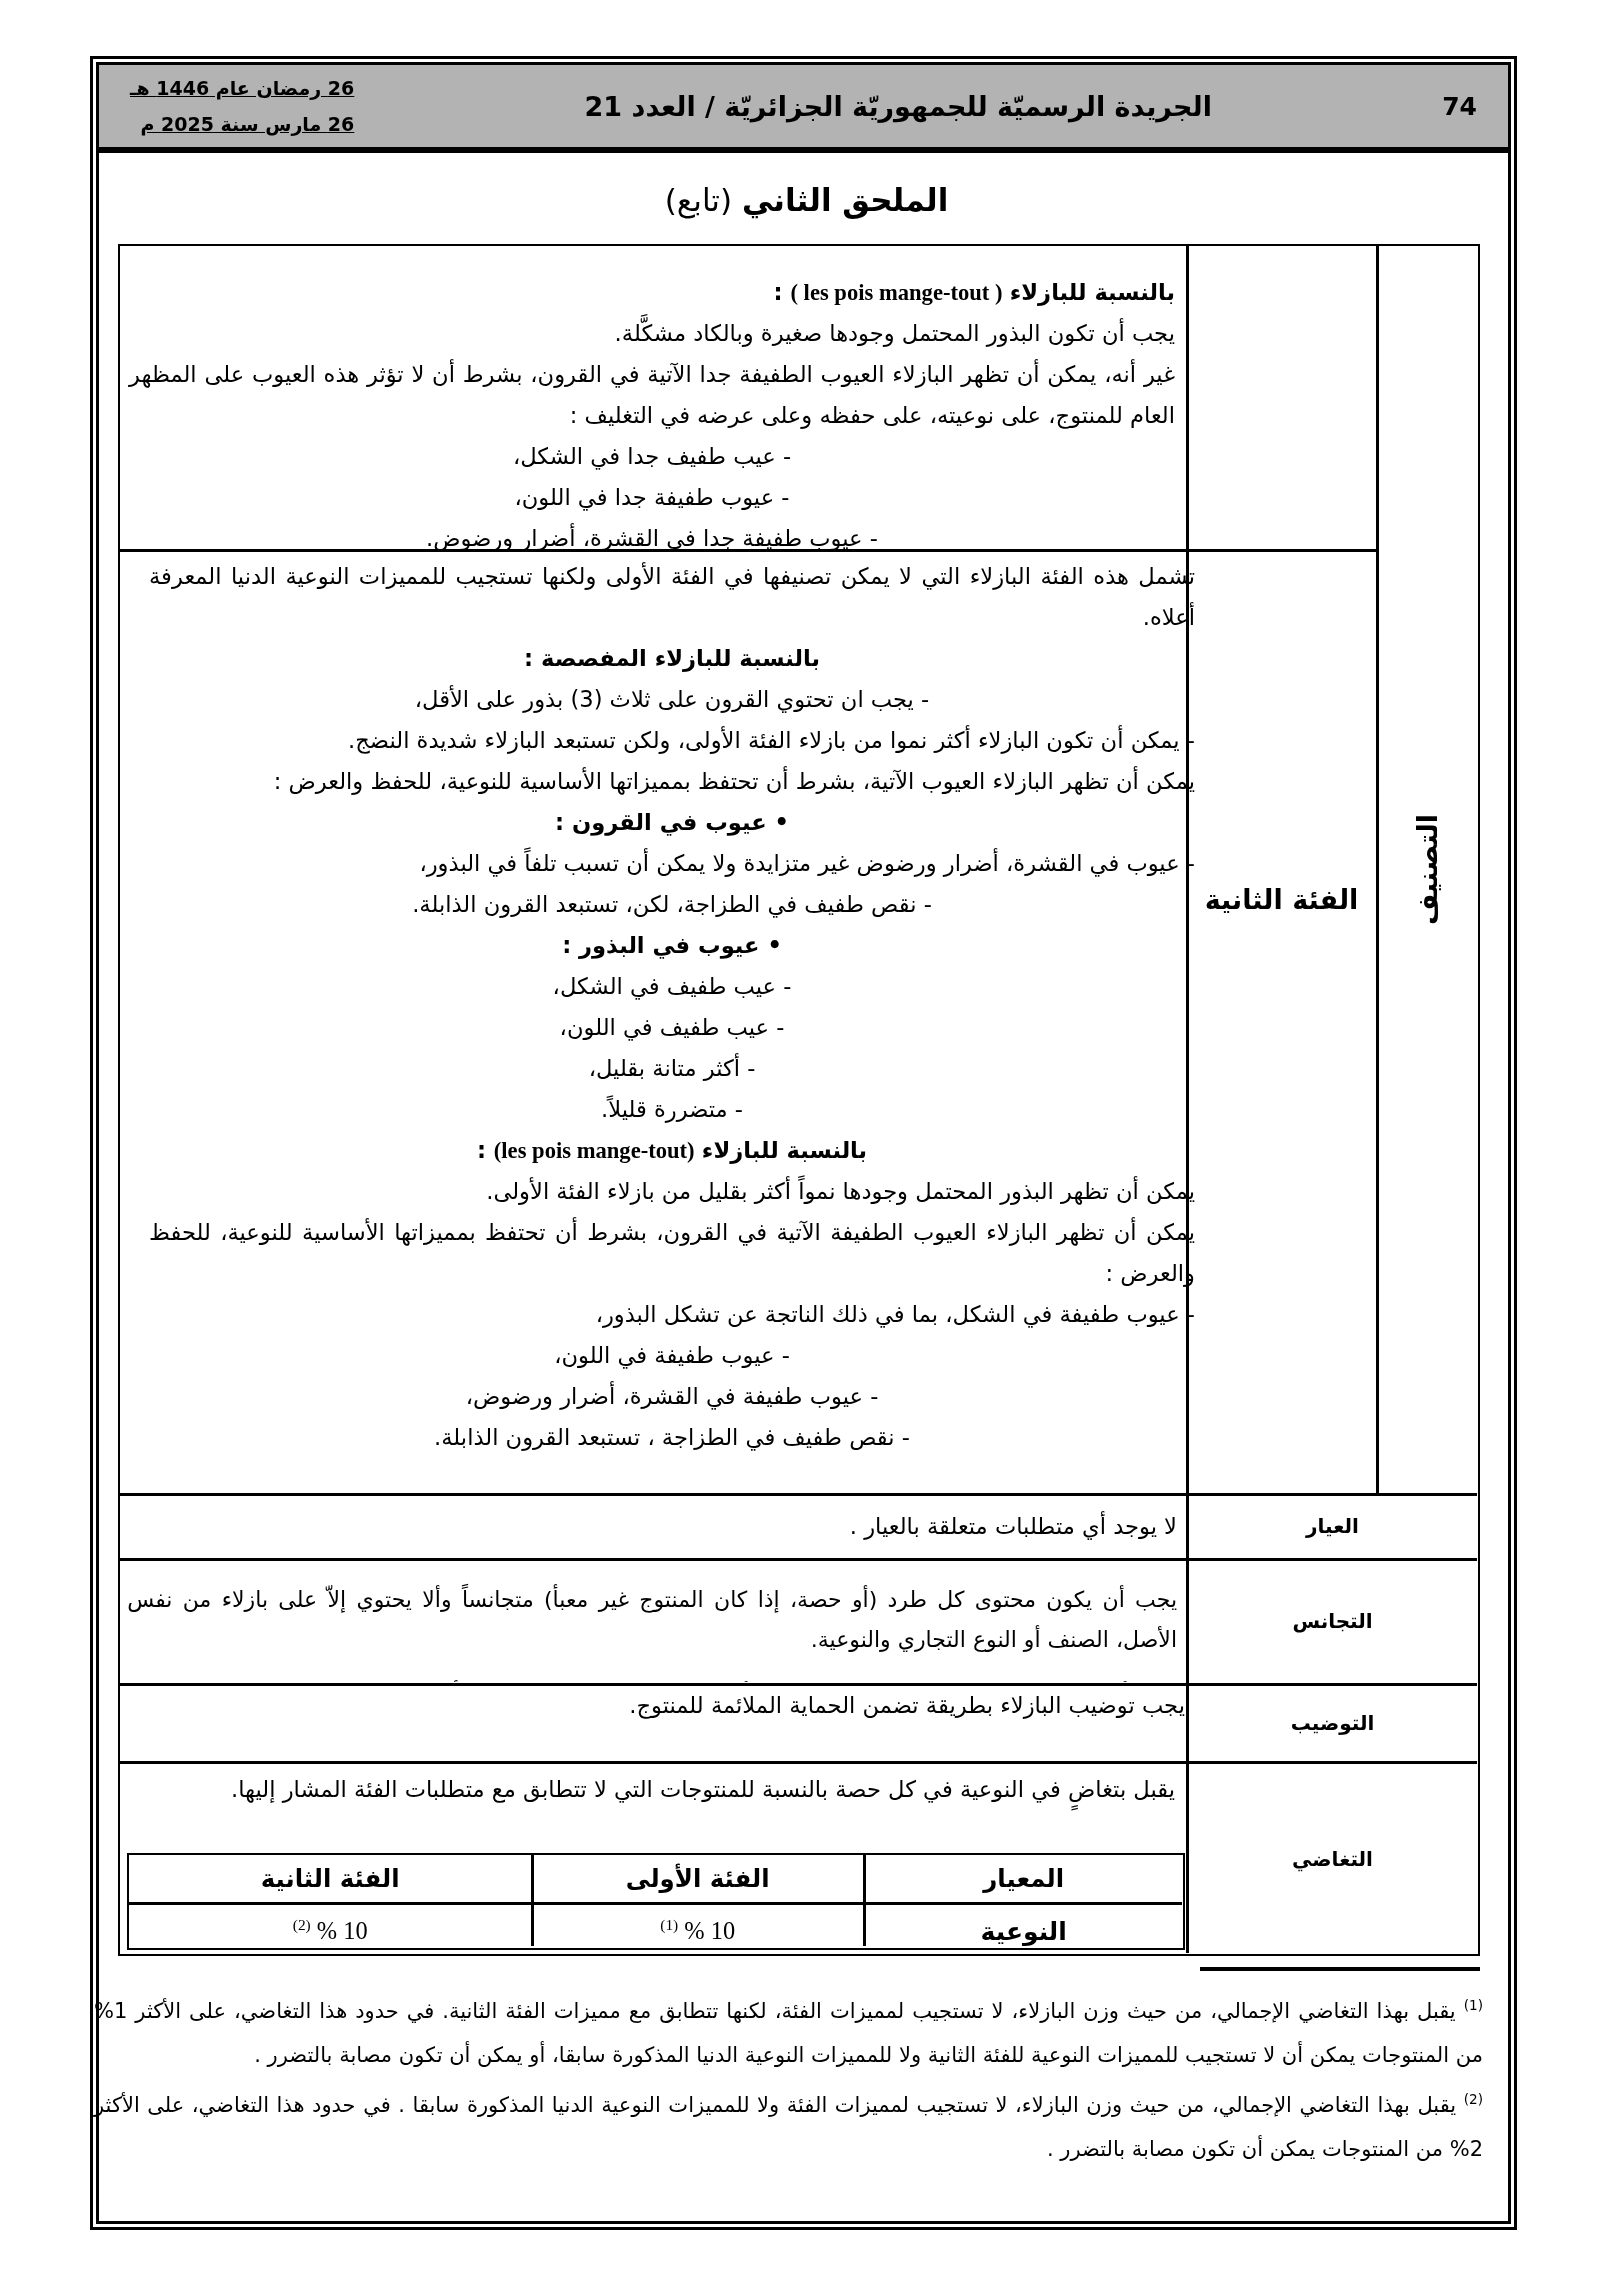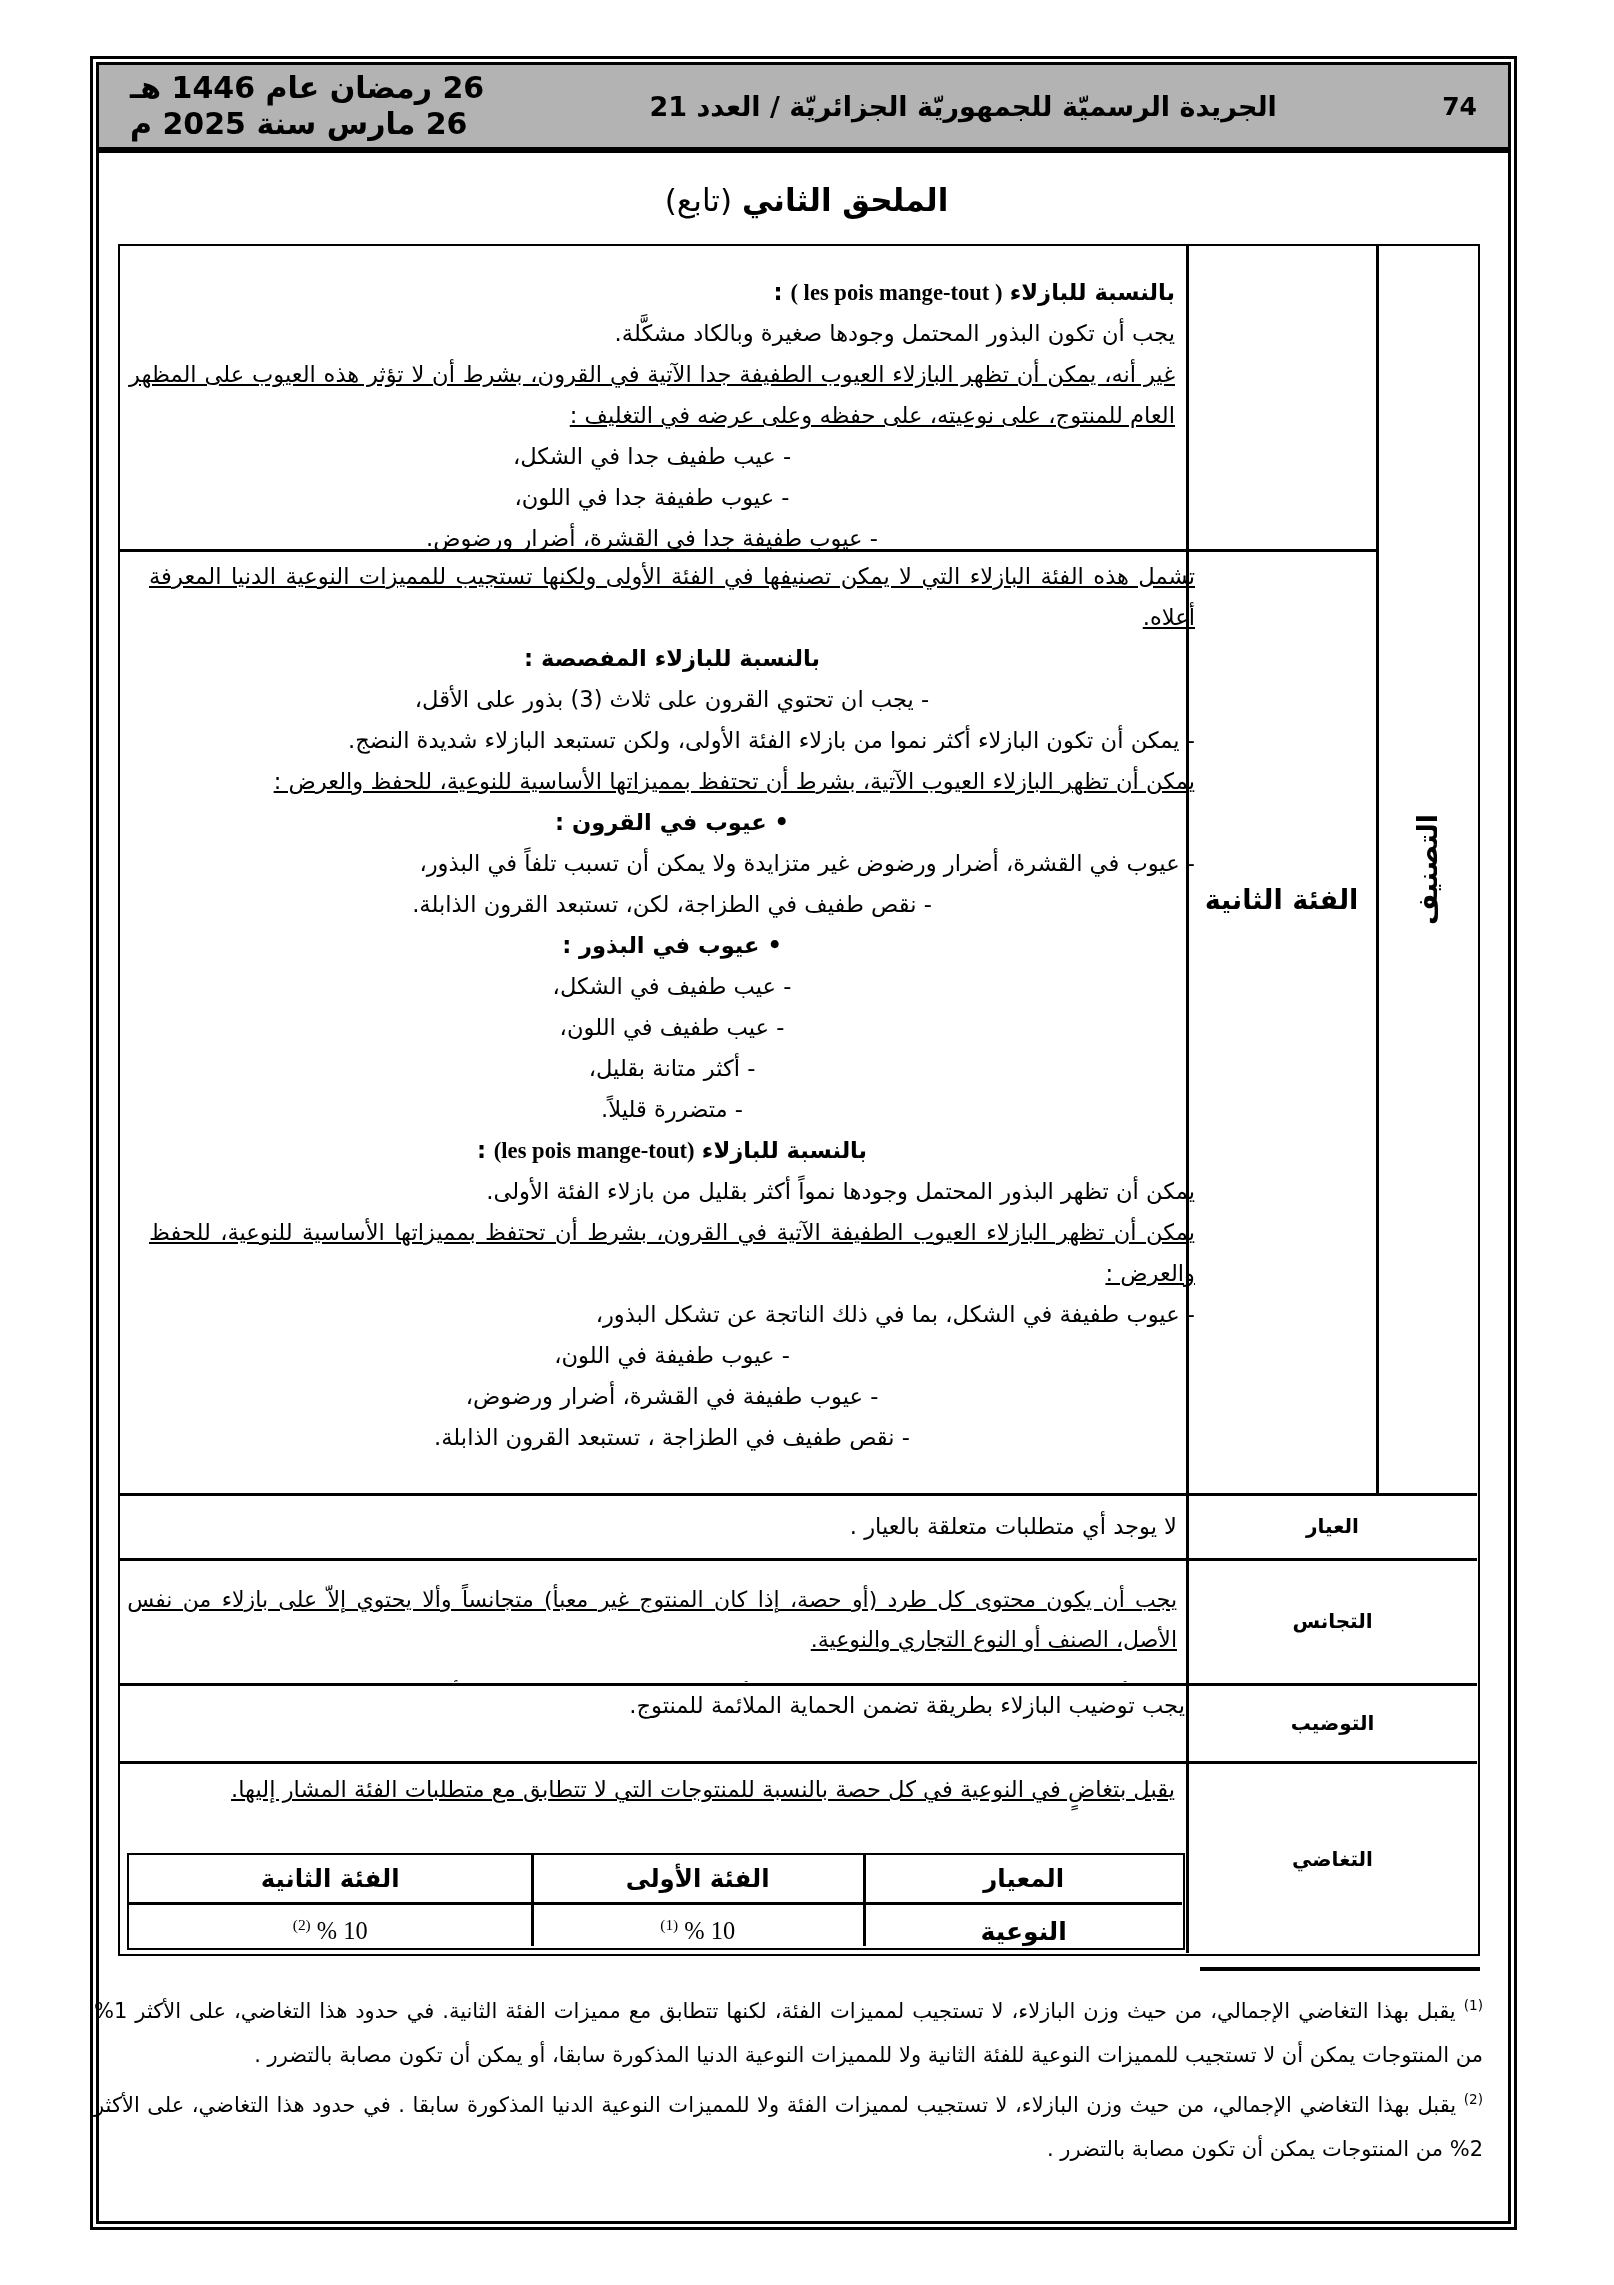--- a/index.html
+++ b/index.html
@@ -14,21 +14,21 @@
   }
   
   .header-bar {
     position:absolute; left:0; top:0; width:100%; height:88px;
     background:#b3b3b3; border-bottom:6.3px solid #000; box-sizing:border-box;
     display:flex; align-items:center; justify-content:space-between;
     padding:0 31px;
   }
   .page-number { font-size:25px; font-weight:bold; order:1; }
   .journal-title { font-size:27px; font-weight:bold; order:2; letter-spacing:0.5px; }
-  .date-block { order:3; text-align:left; font-weight:bold; font-size:30px; line-height:36px; white-space:nowrap; }
+  .date-block { order:3; text-align:right; font-weight:bold; font-size:19px; line-height:36px; white-space:nowrap;text-decoration:underline; }
   
   .doc-title { position:absolute; top:182px; left:0; width:100%; text-align:center; font-size:31px; }
   .doc-title .t-main { font-weight:bold; }
   .doc-title .t-suffix { font-weight:normal; }
   
   .tbl {
     position:absolute; left:119px; top:244px; width:1362px; height:1712px;
     border:2.7px solid #000; box-sizing:border-box;
   }
   .line { position:absolute; background:#000; }
@@ -44,21 +44,21 @@
   .cell { position:absolute; left:0; width:1066px; box-sizing:border-box; overflow:hidden; }
   .c1 { top:17px;     height:303px;  padding:9px 11px 0 9px; }
   .c2 { top:306px; height:941px; padding:3.6px 11px 0 9px;margin-left:20px; }
   .c3 { top:1249px; height:62px;  display:flex; align-items:center; padding:0 9px; }
   .c4 { top:1314px; height:122px; padding:3.6px 9px 0 7.2px; }
   .c5 { top:1439px; height:76px;  display:flex; align-items:flex-start; padding:0 1px; }
   .c6 { top:1518px; height:189px; padding:5.4px 11px 0 9px; }
   .bt   { font-size:22.6px; line-height:41px; }
   .c4 .bt { font-size:22px; line-height:40px;margin-top:16px; }
   .c6 .bt { line-height:40px; }
-  .just  { text-align:justify;text-decoration:underline; }
+  .just  { text-align:justify; }
   .flush { text-align:right; }
   .cent  { text-align:center; }
   .bold  { font-weight:bold; }
   .latin { font-family:"Liberation Serif","DejaVu Serif",serif; font-weight:bold; }
   p { margin:0; }
   
   .lbl { position:absolute; left:1068px; display:flex; align-items:center; justify-content:center;
          font-weight:bold; font-size:20px; text-align:center; white-space:nowrap; }
   .lbl-r2 { top:626px; width:187px; height:54px; font-size:27px; }
   .lbl-r3 { top:1249px; height:62px;  width:289px; }

